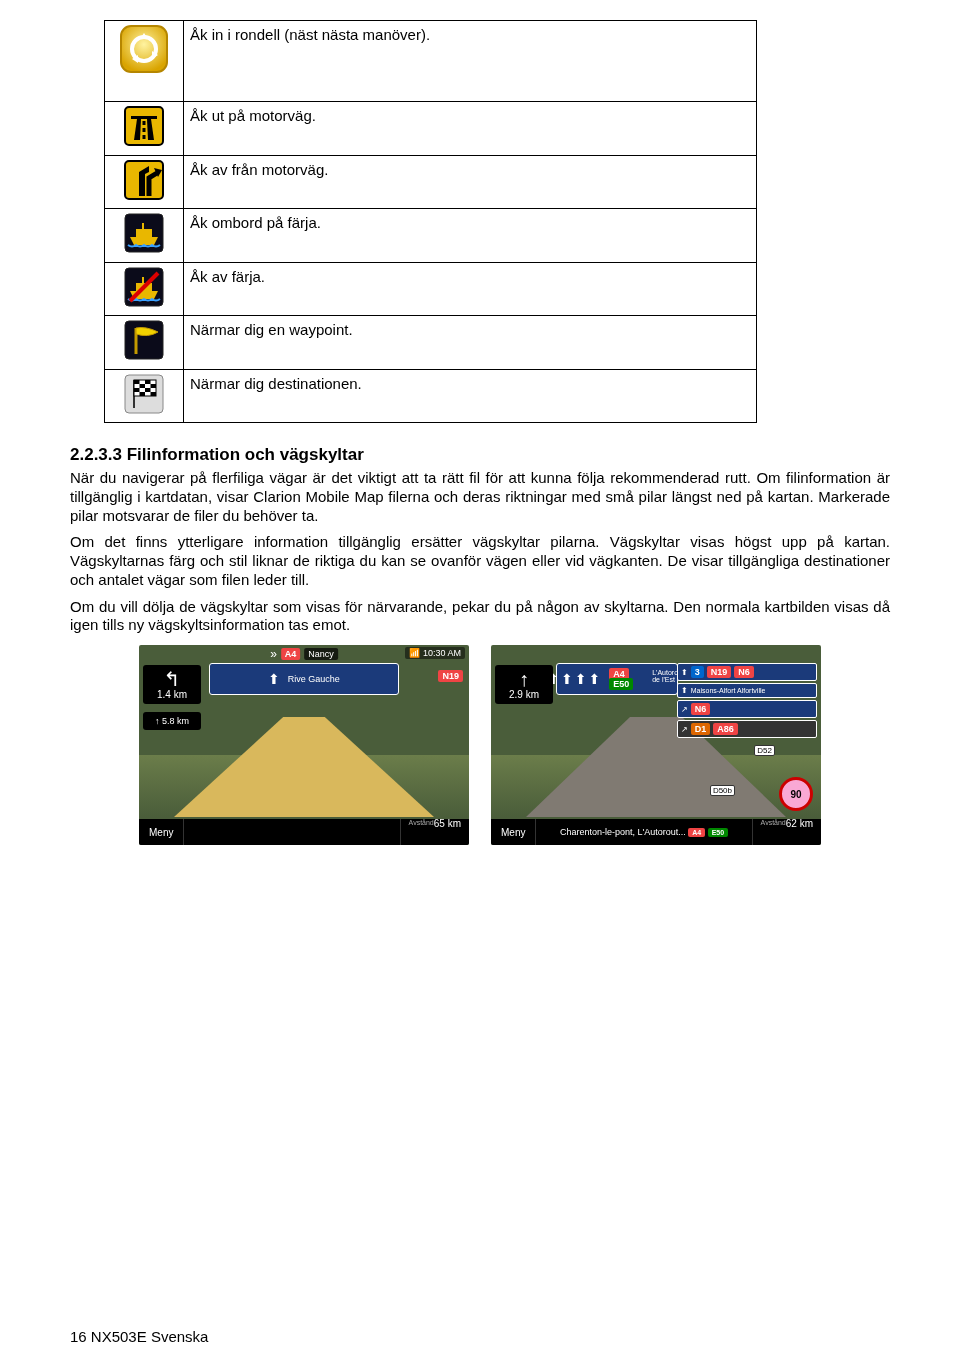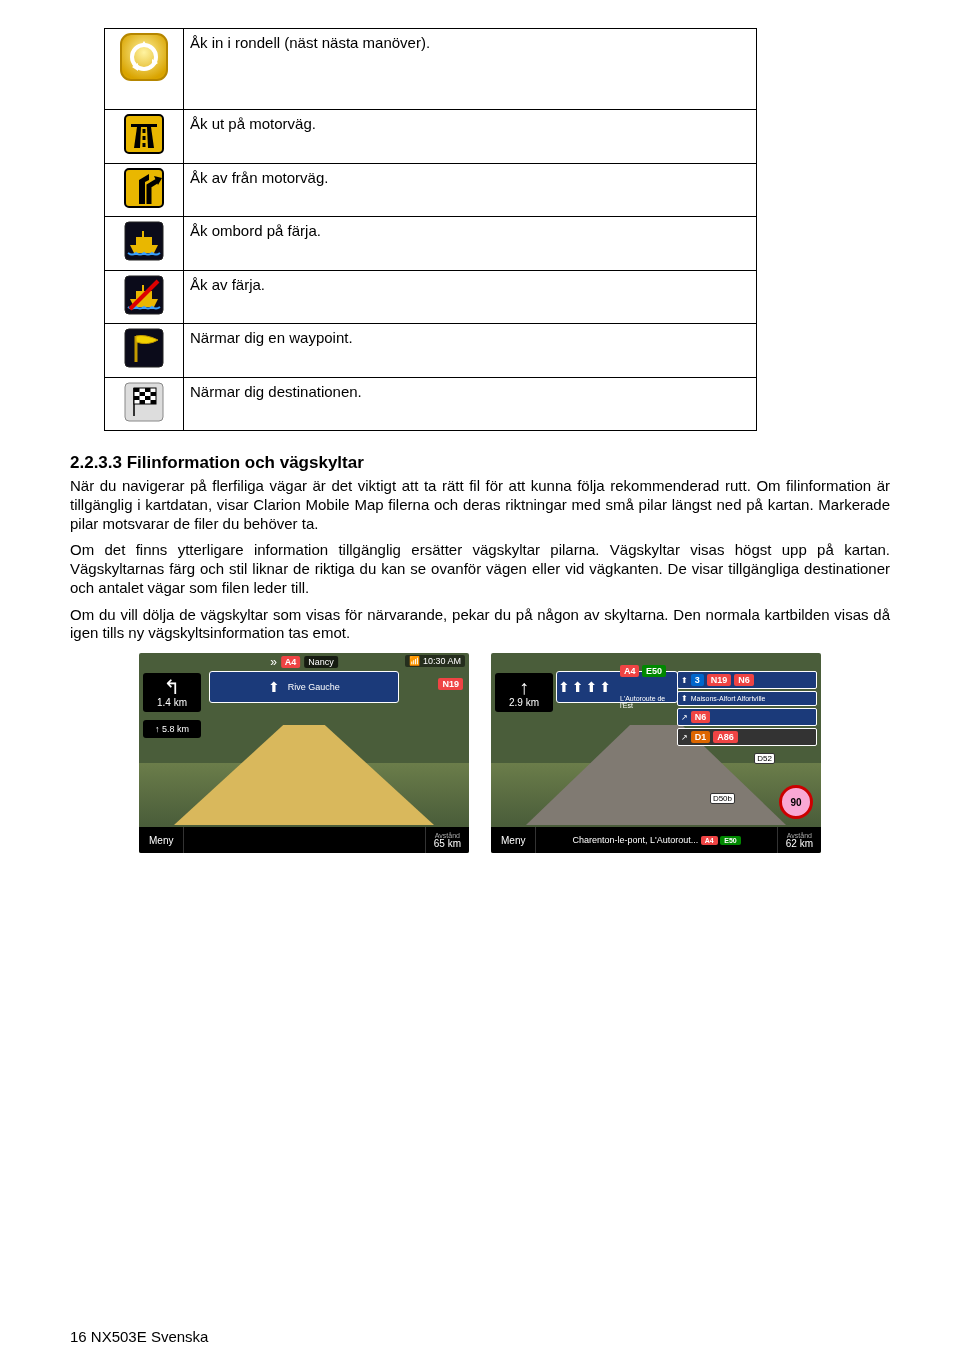--- a/index.html
+++ b/index.html
@@ -6,21 +6,21 @@
     margin: 0;
     padding: 0;
     font-family: Arial, Helvetica, sans-serif;
     background: #fff;
     color: #000;
   }
   .page {
     width: 960px;
     min-height: 1371px;
     margin: 0 auto;
-    padding: 28px 70px 20px 70px;
+    padding: 20px 70px 20px 70px;
     box-sizing: border-box;
     position: relative;
   }
   table.icon-table {
     border-collapse: collapse;
     margin-left: 34px;
     margin-top: 0;
   }
   table.icon-table td {
     border: 1px solid #000;
@@ -211,21 +211,20 @@
     font-size: 9px;
     overflow: hidden;
     white-space: nowrap;
   }
   .nav-shot .bottombar .dist {
     padding: 0 8px;
     text-align: center;
     border-left: 1px solid #333;
     height: 100%;
     display: flex;
-    flex-direction: column;
     justify-content: center;
     line-height: 1;
   }
   .nav-shot .bottombar .dist .small { font-size: 7px; color: #aaa; }
   .nav-shot .street-sign {
     position: absolute;
     font-size: 8px;
     background: #fff;
     border: 1px solid #333;
     padding: 0 2px;
@@ -421,21 +420,21 @@
           <span>65 km</span>
         </div>
       </div>
     </div>
 
     <div class="nav-shot shot2">
       <div class="ground"></div>
       <div class="road2"></div>
       <div class="lane-sign" style="left:65px;right:auto;width:120px;">
         <div class="arrows"><span>⬆</span><span>⬆</span><span>⬆</span><span>⬆</span></div>
-        <div style="display:flex;flex-direction:column;gap:19px;">
+        <div style="display:flex;flex-direction:row;gap:19px;">
           <div><span class="badge red">A4</span> <span class="badge green">E50</span></div>
           <div style="font-size:7px;">L'Autoroute de l'Est</div>
         </div>
       </div>
       <div class="top-right-signs">
         <div class="sign-row">
           <span>⬆</span>
           <span class="badge blue">3</span>
           <span class="badge red">N19</span>
           <span class="badge red">N6</span>

